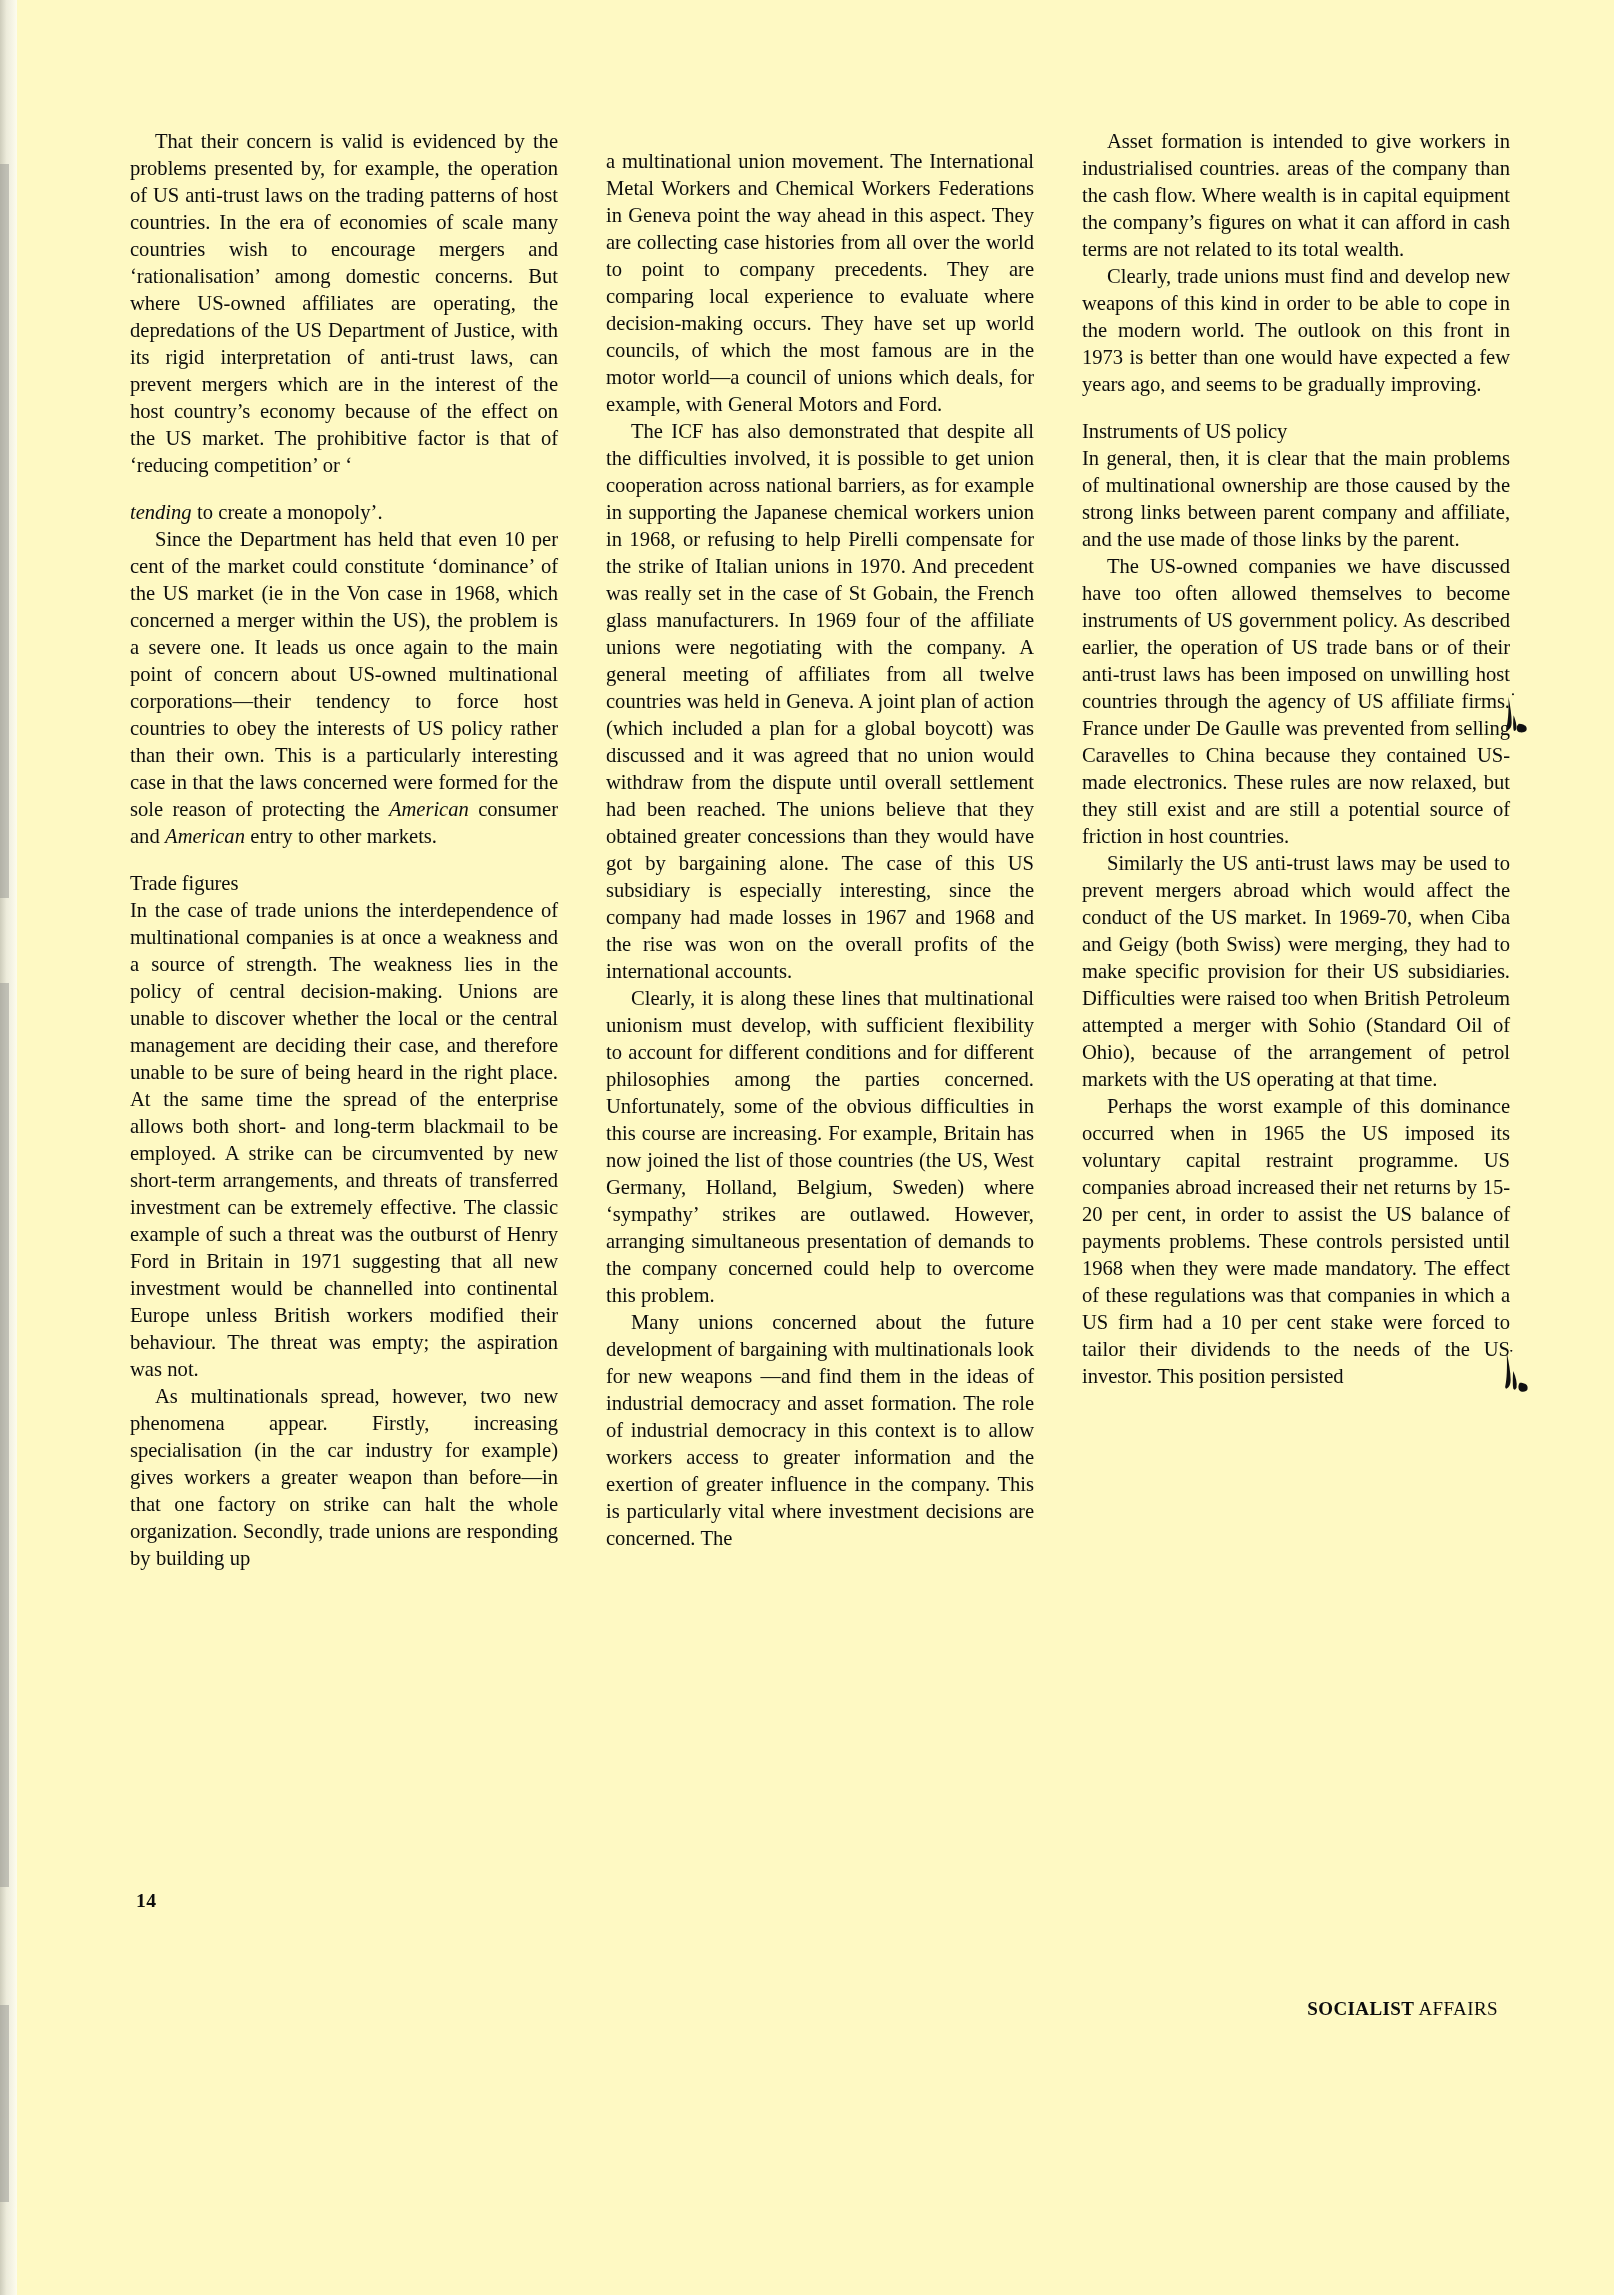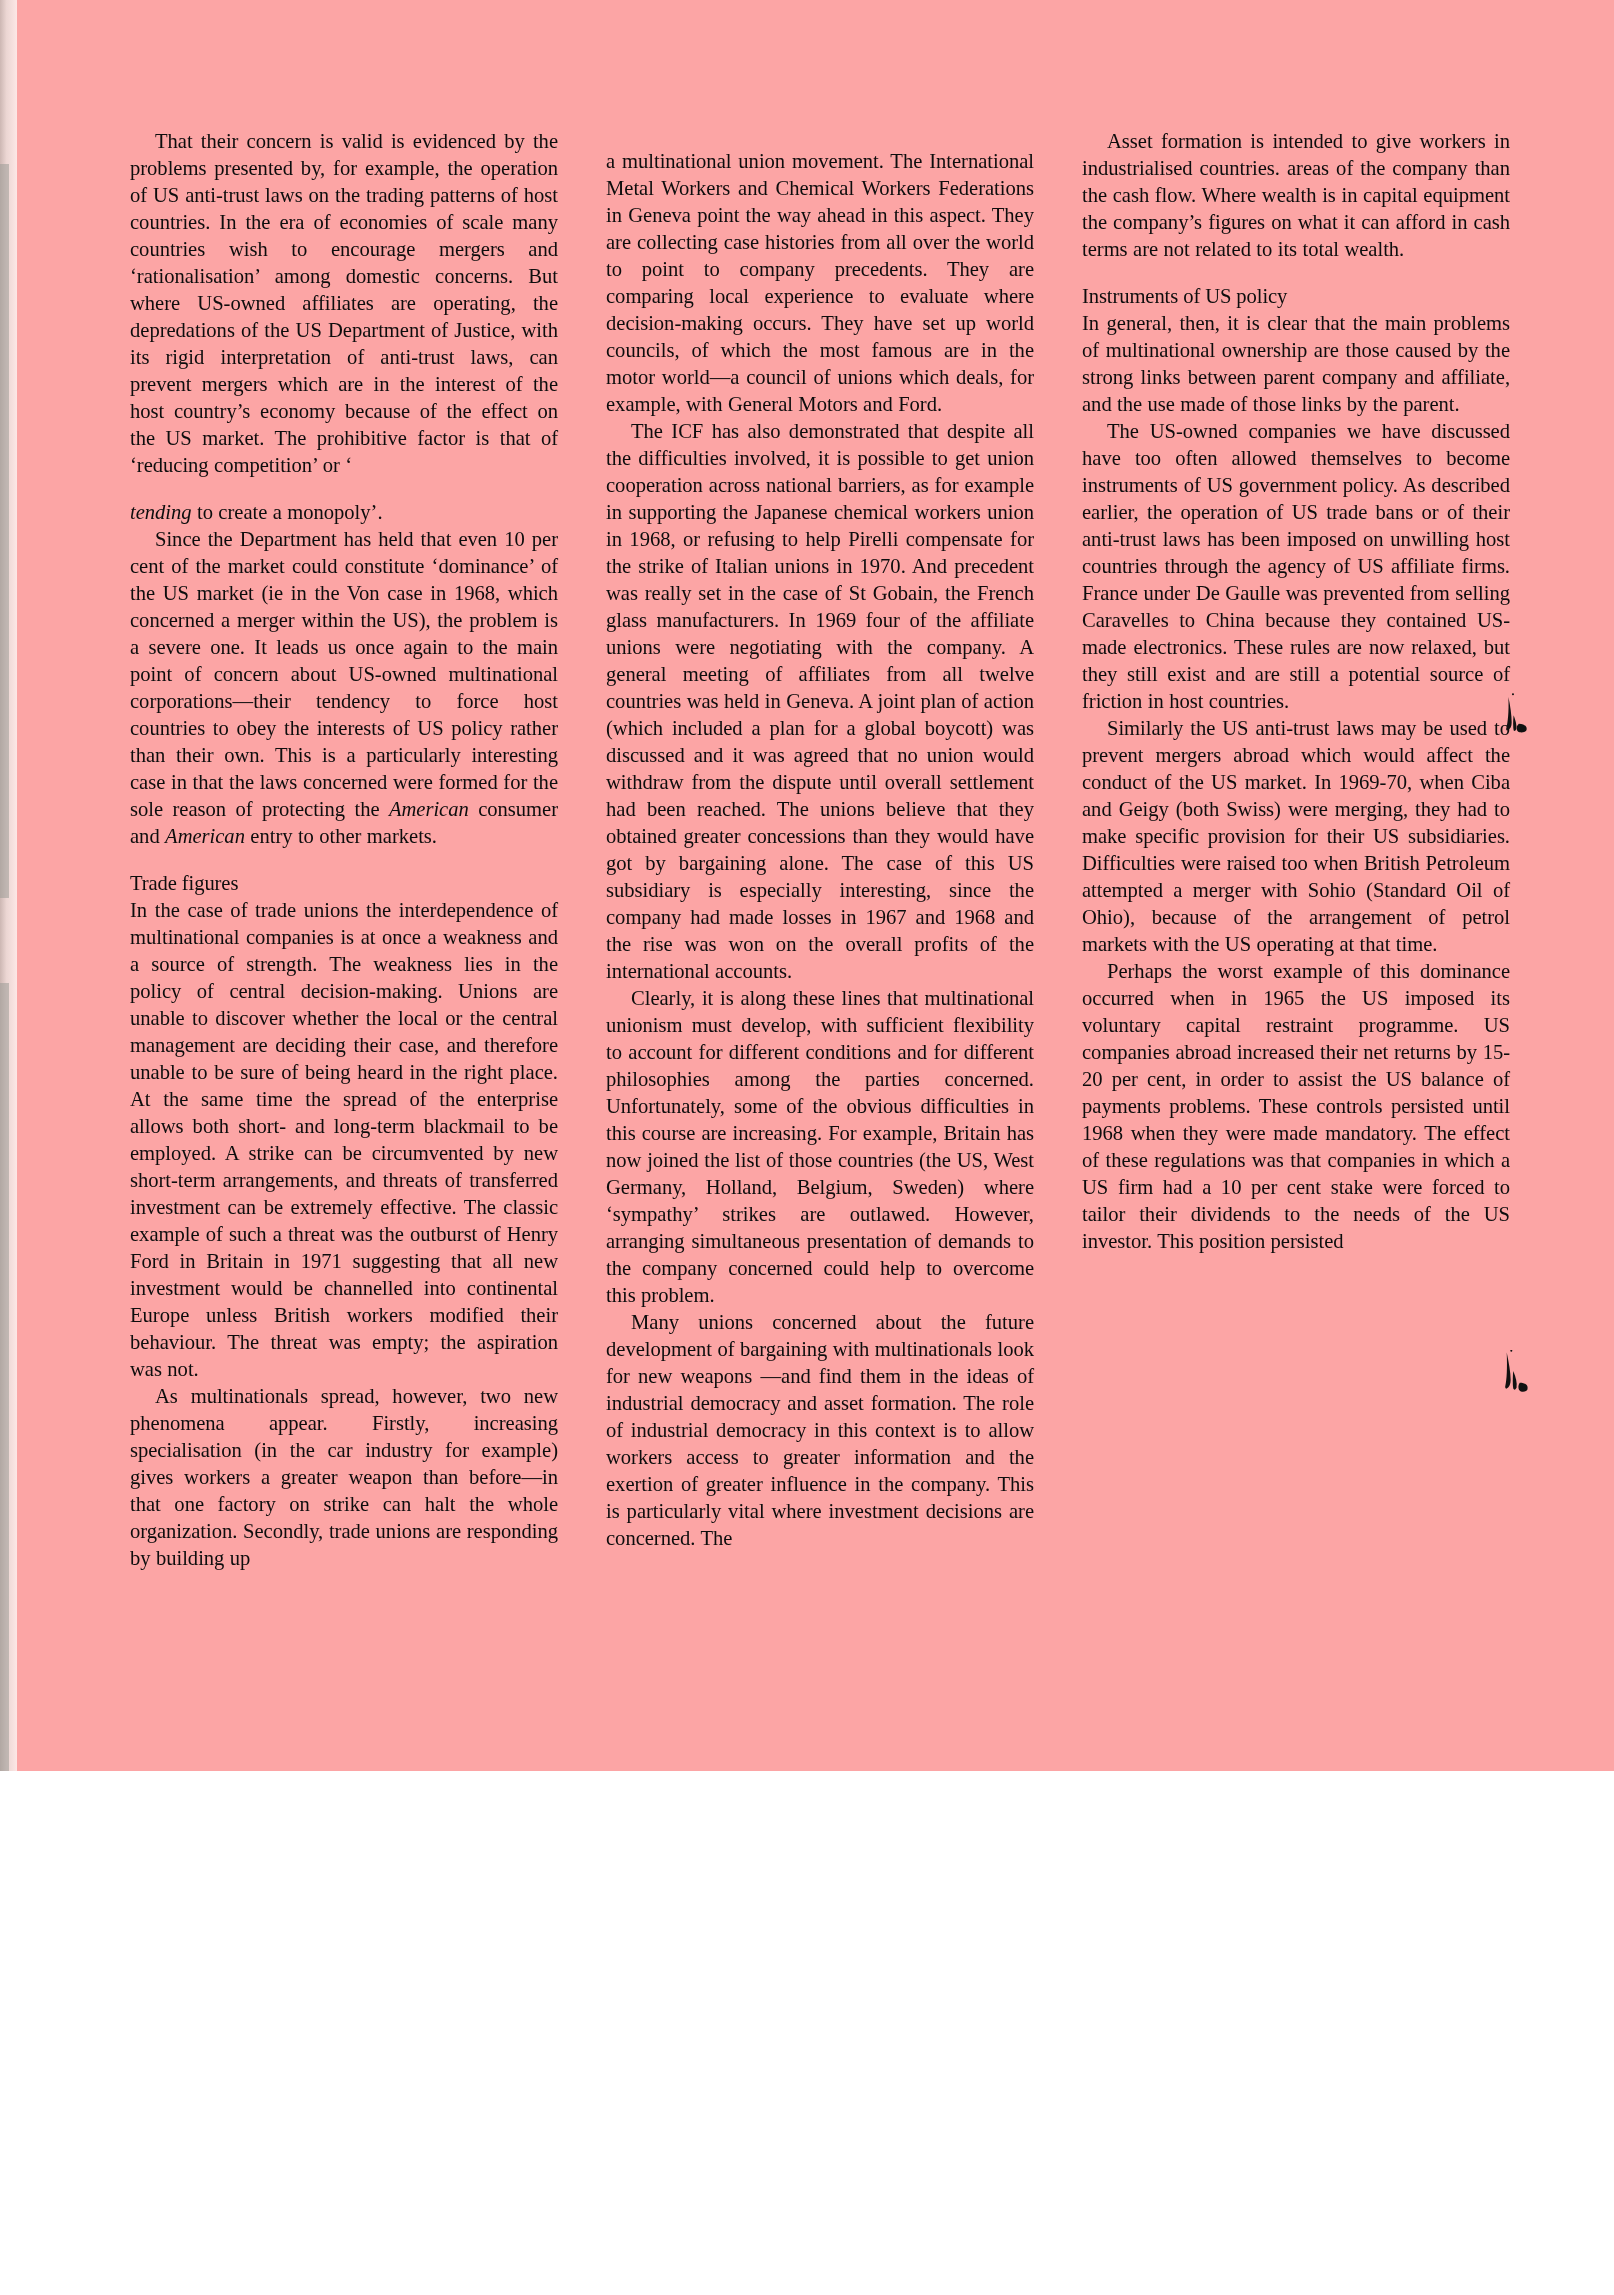--- a/index.html
+++ b/index.html
@@ -4,22 +4,22 @@
 <title>Socialist Affairs page 14</title>
 <style>
   html, body {
     margin: 0;
     padding: 0;
     background: #ffffff;
   }
   .page {
     position: relative;
     width: 1614px;
-    height: 1771px;
-    background: #fca5a5;
+    height: 2295px;
+    background: #fef9c3;
     overflow: hidden;
     font-family: "Liberation Serif", "DejaVu Serif", serif;
     color: #0d0d0d;
   }
   
   .scan-edge-left {
     position: absolute;
     left: 0;
     top: 0;
     width: 17px;
@@ -137,20 +137,21 @@
 
     <div class="col">
       <p class="cont">a multinational union movement. The International Metal Workers and Chemical Workers Federations in Geneva point the way ahead in this aspect. They are collecting case histories from all over the world to point to company precedents. They are comparing local experience to evaluate where decision-making occurs. They have set up world councils, of which the most famous are in the motor world—a council of unions which deals, for example, with General Motors and Ford.</p>
       <p>The ICF has also demonstrated that despite all the difficulties involved, it is possible to get union cooperation across national barriers, as for example in supporting the Japanese chemical workers union in 1968, or refusing to help Pirelli compensate for the strike of Italian unions in 1970. And precedent was really set in the case of St Gobain, the French glass manufacturers. In 1969 four of the affiliate unions were negotiating with the company. A general meeting of affiliates from all twelve countries was held in Geneva. A joint plan of action (which included a plan for a global boycott) was discussed and it was agreed that no union would withdraw from the dispute until overall settlement had been reached. The unions believe that they obtained greater concessions than they would have got by bargaining alone. The case of this US subsidiary is especially interesting, since the company had made losses in 1967 and 1968 and the rise was won on the overall profits of the international accounts.</p>
       <p>Clearly, it is along these lines that multinational unionism must develop, with sufficient flexibility to account for different conditions and for different philosophies among the parties concerned. Unfortunately, some of the obvious difficulties in this course are increasing. For example, Britain has now joined the list of those countries (the US, West Germany, Holland, Belgium, Sweden) where ‘sympathy’ strikes are outlawed. However, arranging simultaneous presentation of demands to the company concerned could help to overcome this problem.</p>
       <p>Many unions concerned about the future development of bargaining with multinationals look for new weapons —and find them in the ideas of industrial democracy and asset formation. The role of industrial democracy in this context is to allow workers access to greater information and the exertion of greater influence in the company. This is particularly vital where investment decisions are concerned. The</p>
     </div>
 
     <div class="col">
       <p>Asset formation is intended to give workers in industrialised countries. areas of the company than the cash flow. Where wealth is in capital equipment the company’s figures on what it can afford in cash terms are not related to its total wealth.</p>
+      <p>Clearly, trade unions must find and develop new weapons of this kind in order to be able to cope in the modern world. The outlook on this front in 1973 is better than one would have expected a few years ago, and seems to be gradually improving.</p>
       <h3>Instruments of US policy</h3>
       <p>In general, then, it is clear that the main problems of multinational ownership are those caused by the strong links between parent company and affiliate, and the use made of those links by the parent.</p>
       <p>The US-owned companies we have discussed have too often allowed themselves to become instruments of US government policy. As described earlier, the operation of US trade bans or of their anti-trust laws has been imposed on unwilling host countries through the agency of US affiliate firms. France under De Gaulle was prevented from selling Caravelles to China because they contained US-made electronics. These rules are now relaxed, but they still exist and are still a potential source of friction in host countries.</p>
       <p>Similarly the US anti-trust laws may be used to prevent mergers abroad which would affect the conduct of the US market. In 1969-70, when Ciba and Geigy (both Swiss) were merging, they had to make specific provision for their US subsidiaries. Difficulties were raised too when British Petroleum attempted a merger with Sohio (Standard Oil of Ohio), because of the arrangement of petrol markets with the US operating at that time.</p>
       <p>Perhaps the worst example of this dominance occurred when in 1965 the US imposed its voluntary capital restraint programme. US companies abroad increased their net returns by 15-20 per cent, in order to assist the US balance of payments problems. These controls persisted until 1968 when they were made mandatory. The effect of these regulations was that companies in which a US firm had a 10 per cent stake were forced to tailor their dividends to the needs of the US investor. This position persisted</p>
     </div>
 
   </div>
 
   <div class="margin-mark" style="left:1499px; top:693px;">

